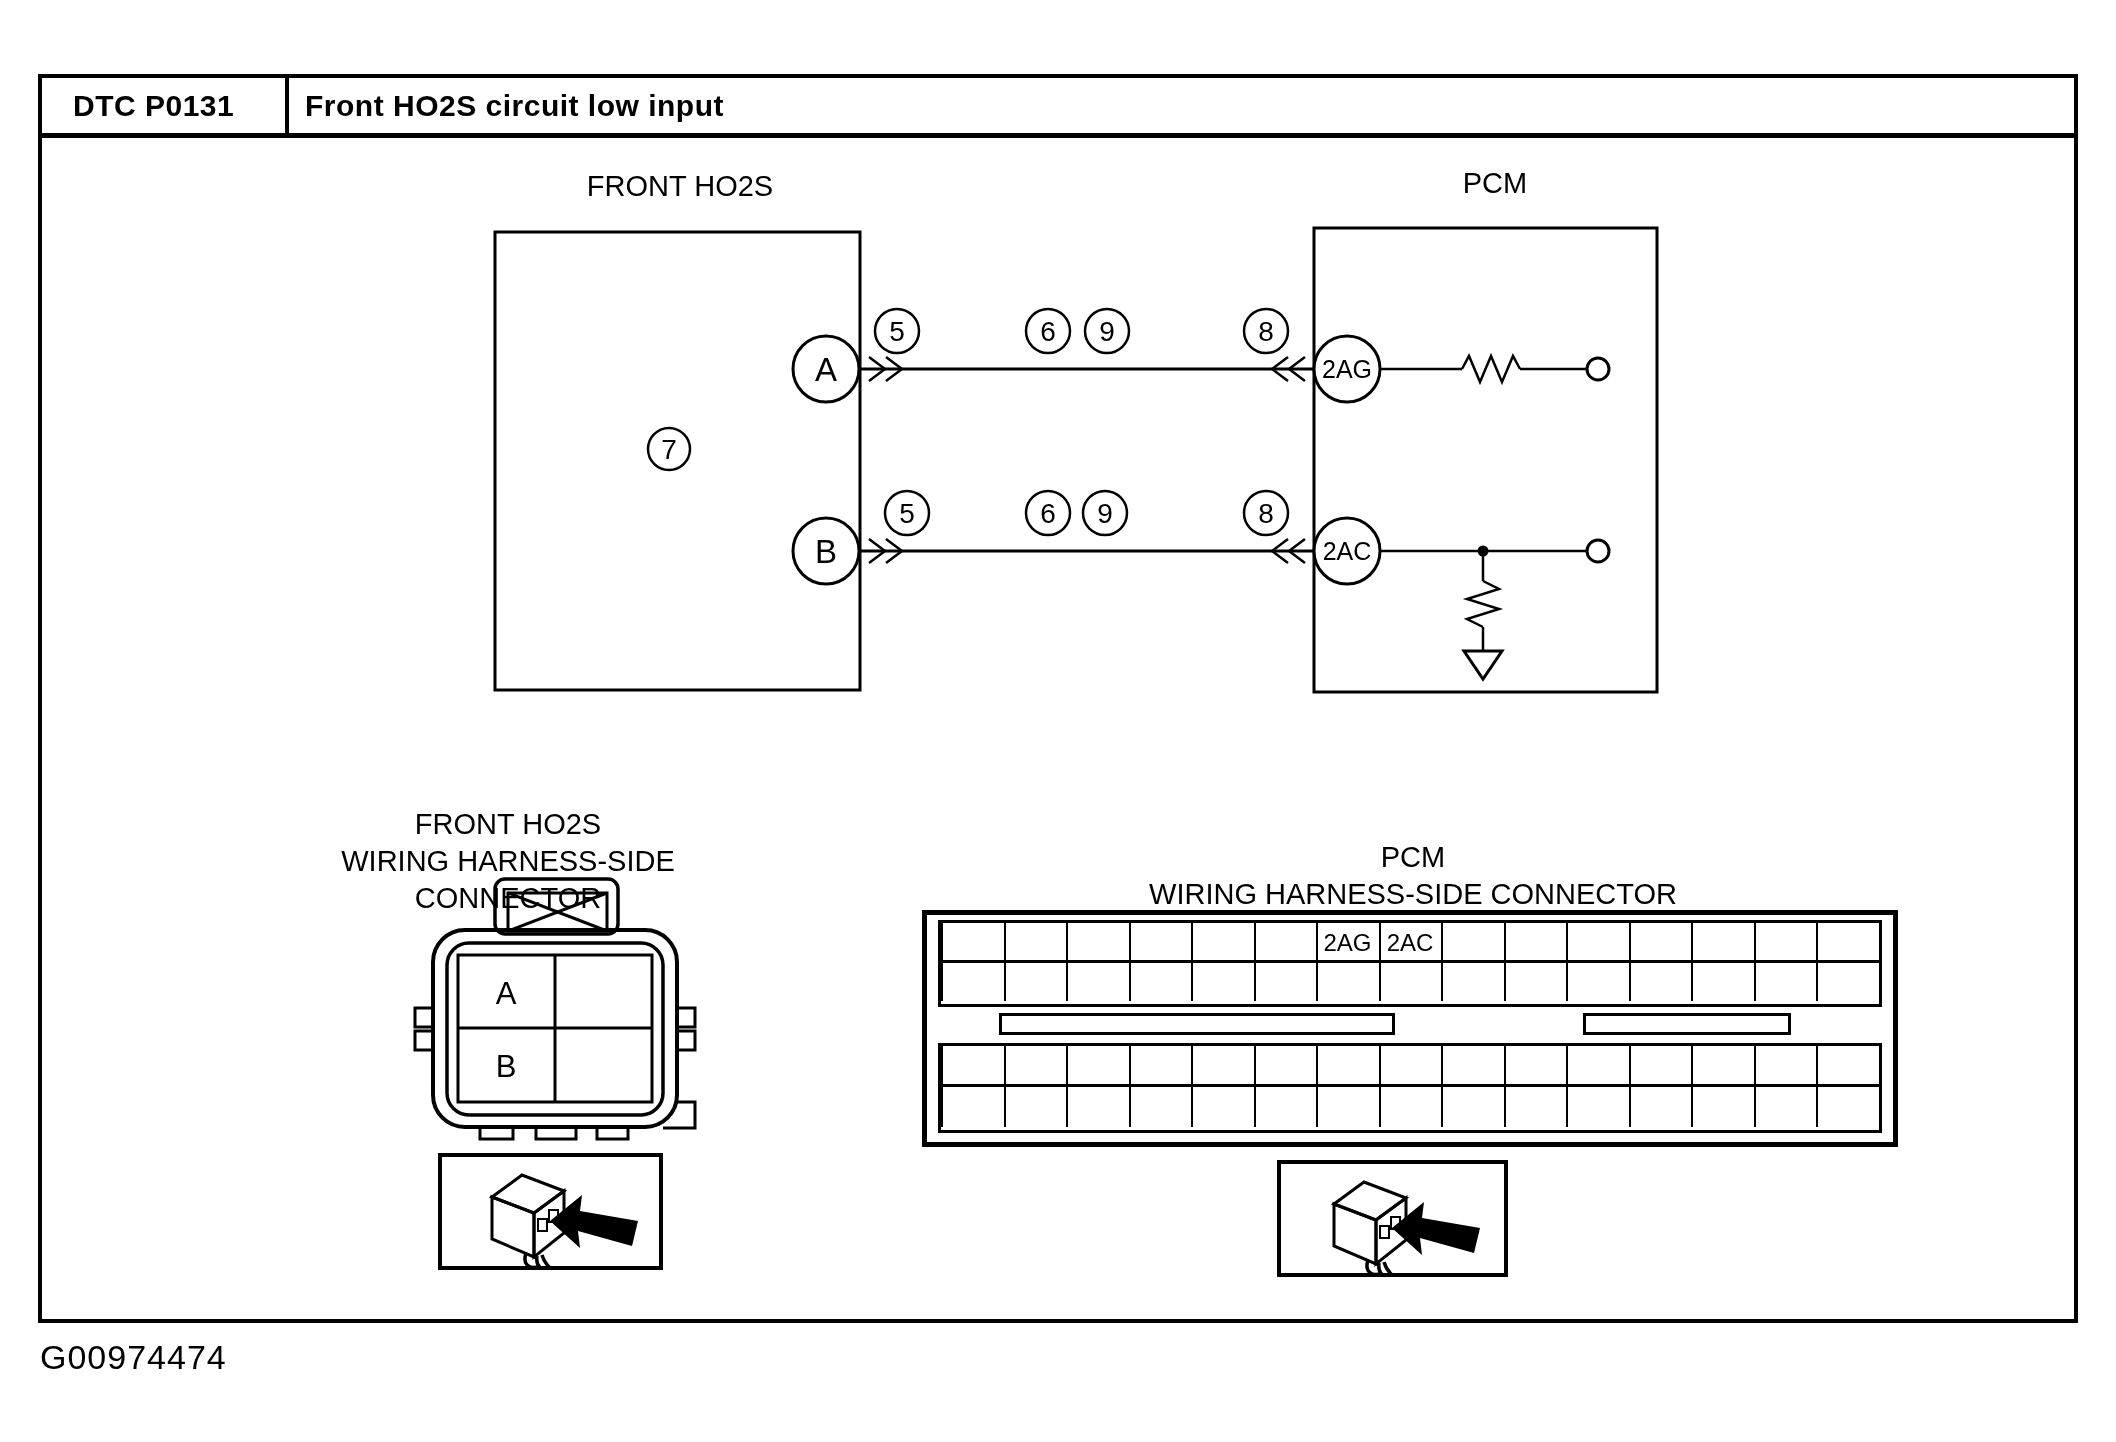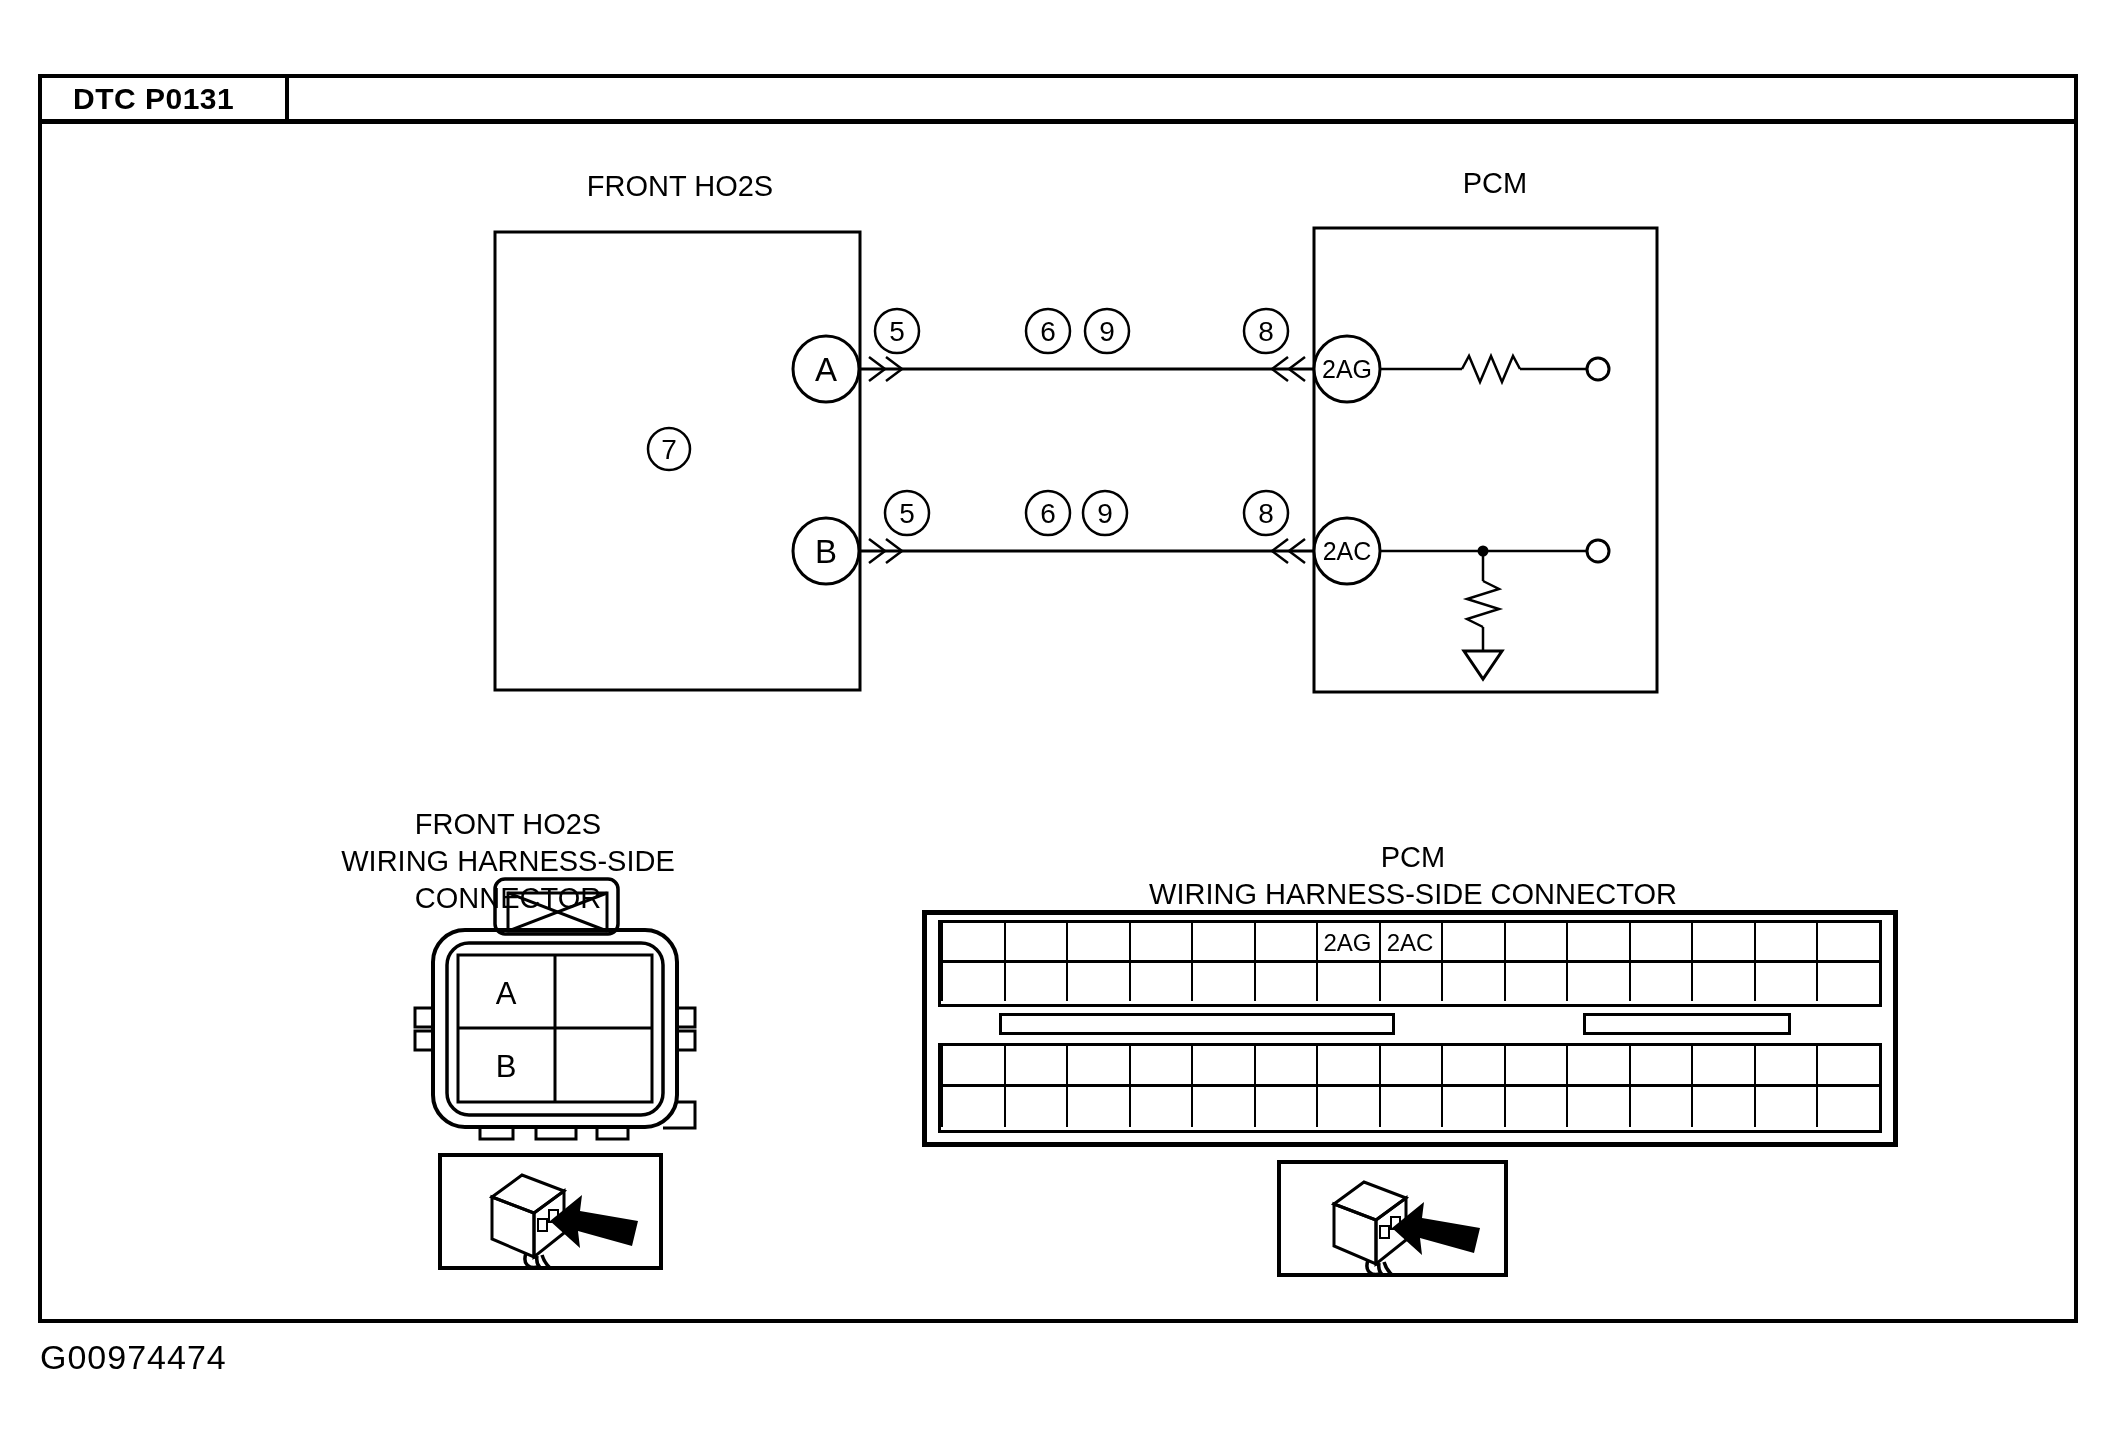--- a/index.html
+++ b/index.html
@@ -5,21 +5,21 @@
   html,body{margin:0;padding:0;background:#ffffff;}
   #page{
     position:relative;width:2116px;height:1442px;background:#ffffff;
     font-family:"Liberation Sans","DejaVu Sans",sans-serif;color:#000;
     overflow:hidden;
   }
   .abs{position:absolute;}
   
   #frame{left:38px;top:74px;width:2040px;height:1249px;border:4px solid #000;box-sizing:border-box;}
   
-  #titlebar{left:42px;top:78px;width:2032px;height:46px;border-bottom:5px solid #000;display:flex;box-sizing:border-box;}
+  #titlebar{left:42px;top:78px;width:2032px;height:60px;border-bottom:5px solid #000;display:flex;box-sizing:border-box;}
   #titlebar .cell-code{width:247px;border-right:4px solid #000;display:flex;align-items:center;padding-left:31px;box-sizing:border-box;}
   #titlebar .cell-desc{flex:1;display:flex;align-items:center;padding-left:16px;}
   #titlebar span{font-size:30px;font-weight:bold;letter-spacing:.5px;}
   
   #schematic{left:0;top:0;width:2116px;height:780px;}
   svg text{font-family:"Liberation Sans","DejaVu Sans",sans-serif;fill:#000;}
   .lbl{font-size:29px;}
   
   .conn-title{text-align:center;font-size:29px;line-height:37px;}
   #ho2s-conn-title{left:248px;top:806px;width:520px;}
@@ -55,20 +55,23 @@
 <body>
 
 <div id="page">
 
   <div class="abs" id="frame"></div>
 
   <div class="abs" id="titlebar">
     <div class="cell-code">
       <span>DTC P0131</span>
     </div>
+    <div class="cell-desc">
+      <span>Front HO2S circuit low input</span>
+    </div>
   </div>
 
   <svg class="abs" id="schematic" viewBox="0 0 2116 780">
 
     <text x="680" y="196" text-anchor="middle" class="lbl">FRONT HO2S</text>
     <text x="1495" y="193" text-anchor="middle" class="lbl">PCM</text>
 
     <rect x="495" y="232" width="365" height="458" fill="none" stroke="#000" stroke-width="3"></rect>
     <rect x="1314" y="228" width="343" height="464" fill="none" stroke="#000" stroke-width="3"></rect>
 

